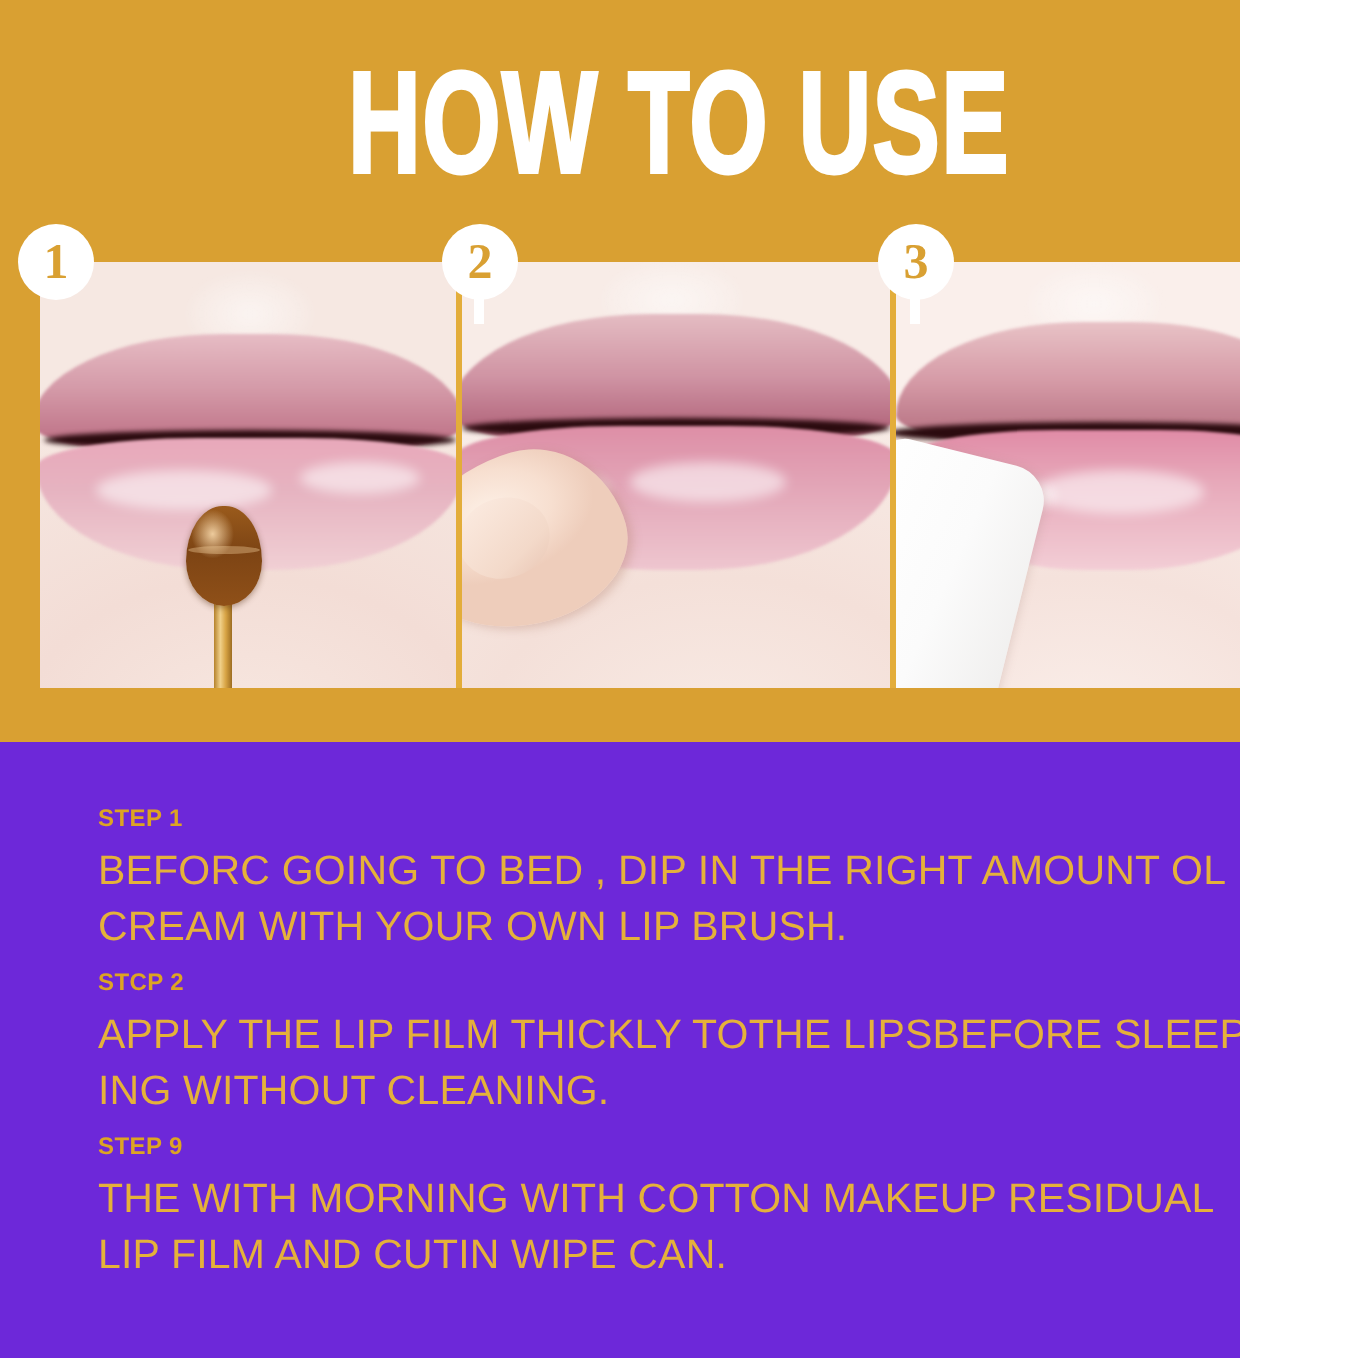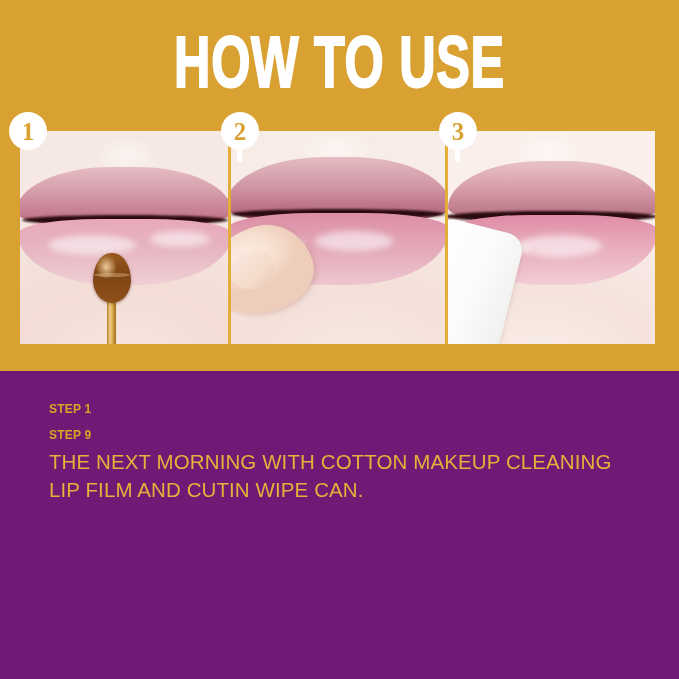--- a/index.html
+++ b/index.html
@@ -3,21 +3,21 @@
 <meta charset="utf-8">
 <style>
   html,body{margin:0;padding:0;}
   body{
     width:679px;height:679px;
     background:#ffffff;
     font-family:"Liberation Sans","DejaVu Sans",sans-serif;
     overflow:hidden;
     position:relative;
   }
-  #page{position:relative;width:679px;height:679px;overflow:hidden;background:#701a75;}
+  #page{position:relative;width:620px;height:679px;overflow:hidden;background:#6d28d9;}
 
   
   .gold-band{
     position:absolute;left:0;top:0;width:679px;height:371px;
     background:#d9a032;
   }
   .title{
     position:absolute;left:0;top:26px;width:679px;
     text-align:center;
     color:#ffffff;
@@ -267,24 +267,31 @@
   <div class="badge-stem s3"></div>
 
   <div class="badge b1">1</div>
   <div class="badge b2">2</div>
   <div class="badge b3">3</div>
 
   <div class="instructions">
 
     <div class="step-block">
       <div class="step-head">STEP 1</div>
-    </div>
-
+      <div class="step-body">BEFORC GOING TO BED , DIP IN THE RIGHT AMOUNT OL
+CREAM WITH YOUR OWN LIP BRUSH.</div>
+    </div>
+
+    <div class="step-block">
+      <div class="step-head">STCP 2</div>
+      <div class="step-body">APPLY THE LIP FILM THICKLY TOTHE LIPSBEFORE SLEEP-
+ING WITHOUT CLEANING.</div>
+    </div>
 
     <div class="step-block">
       <div class="step-head">STEP 9</div>
-      <div class="step-body">THE NEXT MORNING WITH COTTON MAKEUP CLEANING
+      <div class="step-body">THE WITH MORNING WITH COTTON MAKEUP RESIDUAL
 LIP FILM AND CUTIN WIPE CAN.</div>
     </div>
 
   </div>
 
 </div>
 
 </body></html>

